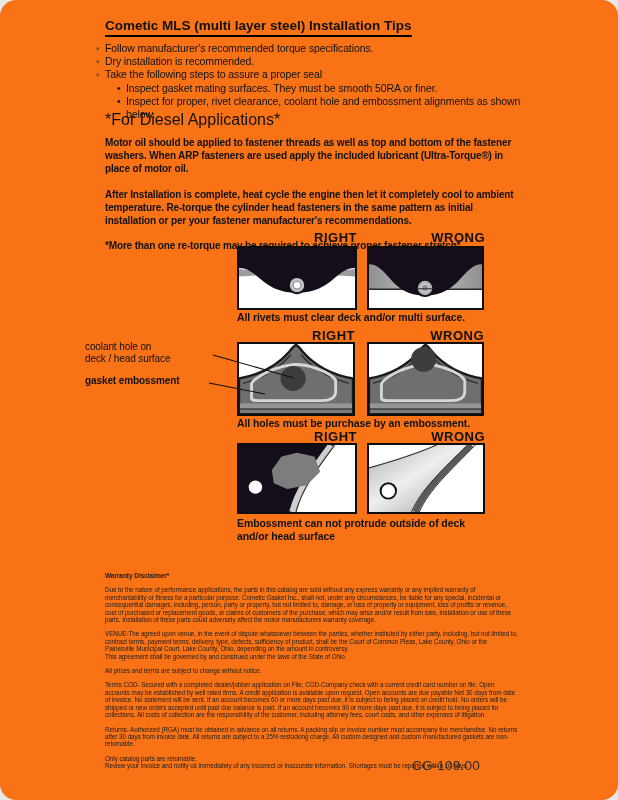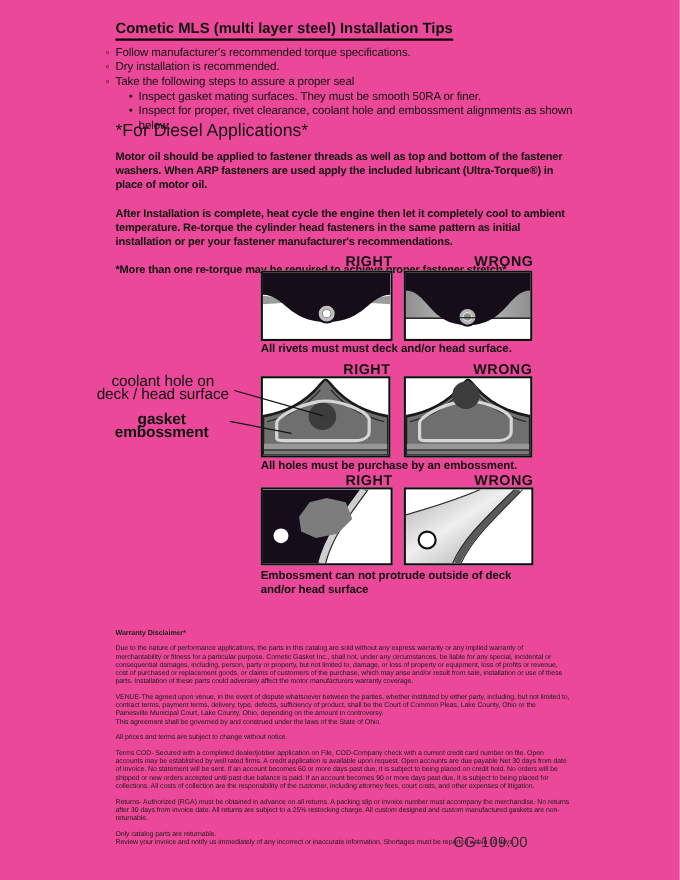--- a/index.html
+++ b/index.html
@@ -1,19 +1,20 @@
 <!DOCTYPE html>
 <html><head>
 <meta charset="utf-8">
 <style>
   html,body{margin:0;padding:0;background:#e8e8e8;}
   .page{
-    position:relative;width:618px;height:800px;background:#ec4899;
+    position:relative;width:618px;height:800px;background:#f97316;
     font-family:"Liberation Sans",sans-serif;color:#111;overflow:hidden;
     margin:0 auto;
+    border-radius:16px;
   }
   
   .title{
     position:absolute;left:105px;top:18px;margin:0;
     font-size:13.5px;font-weight:bold;letter-spacing:0px;
     border-bottom:2px solid #000;padding-bottom:2px;
   }
   .tips{position:absolute;left:96px;top:42px;width:440px;font-size:10.5px;line-height:13.2px;letter-spacing:-0.1px;}
   .tip-row{display:flex;}
   .tip-row .marker{width:9px;flex:0 0 9px;text-align:left;}
@@ -21,21 +22,21 @@
   
   .diesel{position:absolute;left:105px;top:111px;width:412px;}
   .diesel h2{margin:0 0 7px 0;font-size:16px;font-weight:normal;}
   .diesel p{margin:0 0 12px 0;font-size:10px;line-height:13.2px;letter-spacing:-0.15px;font-weight:bold;}
   .diesel p.note{margin-bottom:0;}
   
   .dlabel{position:absolute;width:120px;text-align:right;font-size:13px;font-weight:bold;letter-spacing:0.5px;}
   .dbox{position:absolute;border:2px solid #0d0d0d;background:#fff;box-sizing:border-box;}
   .dbox svg{display:block;width:100%;height:100%;}
   .caption{position:absolute;font-size:10.5px;font-weight:bold;letter-spacing:-0.1px;line-height:12.5px;}
-  .leader-label{position:absolute;text-align:center;font-size:14px;line-height:11.5px;letter-spacing:-0.1px;}
+  .leader-label{position:absolute;text-align:left;font-size:10px;line-height:11.5px;letter-spacing:-0.1px;}
   .leader-svg{position:absolute;left:85px;top:338px;width:460px;height:92px;pointer-events:none;}
   
   .disclaimer{position:absolute;left:105px;top:572px;width:413px;font-size:6.3px;line-height:7.4px;letter-spacing:-0.05px;color:#1c1c1c;}
   .disclaimer p{margin:0;}
   .disclaimer p.gap{margin-top:7px;}
   .disclaimer .head{font-weight:bold;font-size:6.5px;}
   
   .footer-code{position:absolute;left:412px;top:758px;font-size:13.5px;color:#2b2b2b;letter-spacing:0.2px;text-align:center;}
 </style>
 </head>
@@ -99,21 +100,21 @@
       </defs>
       <rect x="0" y="0" width="117" height="63" fill="#ffffff"></rect>
       <path d="M0,15 C25,16 45,37 58,37 C71,37 92,16 117,15 L117,43 L0,43 Z" fill="url(#g1)"></path>
       <rect x="0" y="42.5" width="117" height="1.6" fill="#2a2a2a"></rect>
       <path d="M0,0 H117 V17 C97,17 94,50 58,50 C22,50 20,17 0,17 Z" fill="#150d1a"></path>
       <circle cx="58" cy="42" r="8.5" fill="#b5b5b5" stroke="#150d1a" stroke-width="2"></circle>
       <circle cx="58" cy="42" r="4" fill="#8f8f8f" stroke="#e0e0e0" stroke-width="1"></circle>
       <line x1="50" y1="42.8" x2="66" y2="42.8" stroke="#2a2a2a" stroke-width="1"></line>
     </svg>
   </div>
-  <div class="caption" style="left:237px;top:311px;width:280px;">All rivets must must deck and/or head surface.</div>
+  <div class="caption" style="left:237px;top:311px;width:280px;">All rivets must clear deck and/or multi surface.</div>
 
   <div class="dlabel" style="left:237px;top:328px;width:118px;">RIGHT</div>
   <div class="dlabel" style="left:367px;top:328px;width:117px;">WRONG</div>
 
   <div class="leader-label" style="left:85px;top:341px;width:126px;">
     <span>coolant hole on</span><br>
     <span>deck / head surface</span>
   </div>
   <div class="leader-label" style="left:85px;top:375px;width:124px;font-weight:bold;">
     <span>gasket embossment</span>

